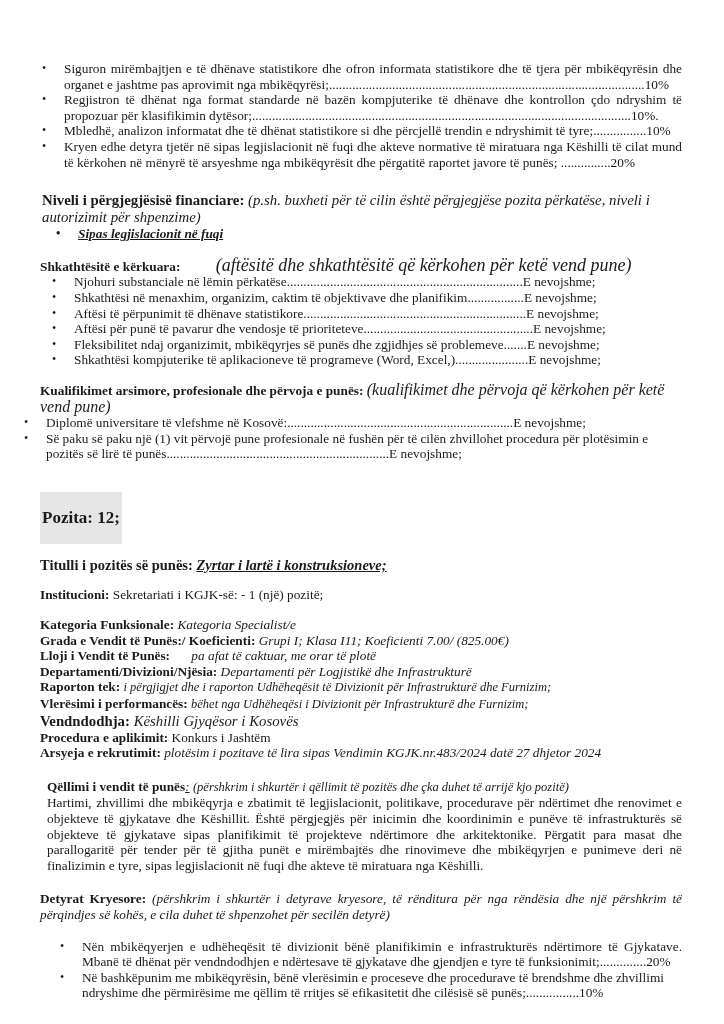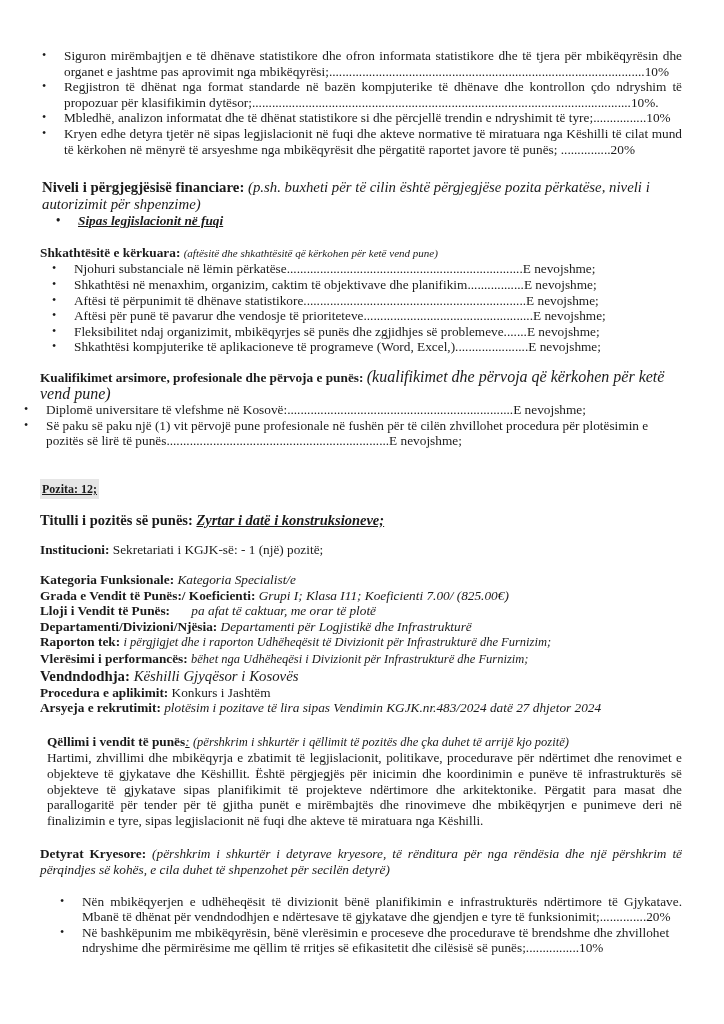--- a/index.html
+++ b/index.html
@@ -1,33 +1,33 @@
 <!DOCTYPE html>
 <html><head>
 <meta charset="utf-8">
 <style>
   html, body { margin: 0; padding: 0; background: #ffffff; }
   body {
     width: 724px; height: 1024px; overflow: hidden; position: relative;
     font-family: "Liberation Serif", serif; color: #1a1a1a;
     font-size: 13.3px; line-height: 15.6px;
   }
-  .page { position: absolute; left: 40px; top: 48px; width: 642px; }
+  .page { position: absolute; left: 40px; top: 61px; width: 642px; }
   ul { margin: 0; padding: 0; list-style: none; }
   .bl { position: relative; padding-left: 28px; text-align: justify; }
   .bl::before { content: "\2022"; position: absolute; left: 6px; top: 0; font-size: 12px; }
   .hdr { font-weight: bold; }
   .note { font-style: italic; }
   .b { font-weight: bold; }
   .i { font-style: italic; }
   .bi { font-weight: bold; font-style: italic; text-decoration: underline; }
   .sec { margin-top: 16px; }
   .pozita {
-    display: inline-block; background: #e6e6e6; font-weight: bold; text-decoration: underline;
-    font-size: 12px; line-height: 20px; padding: 0 2px;
+    display: inline-block; background: #e6e6e6; font-weight: bold; 
+    font-size: 17px; line-height: 20px; padding: 16px 2px;
   }
   .titulli { font-weight: bold; font-size: 14.5px; }
   .titulli .v { font-style: italic; text-decoration: underline; }
   .row { line-height: 15.6px; }
   .lg { font-size: 14.8px; }
   p { margin: 0; text-align: justify; }
   .justify { text-align: justify; }
 </style>
 </head>
 <body>
@@ -47,21 +47,21 @@
       <span class="note">(p.sh. buxheti për të cilin është përgjegjëse pozita përkatëse, niveli i autorizimit për shpenzime)</span>
     </div>
     <ul style="margin-left:10px;">
       <li class="bl bi"><span>Sipas legjislacionit në fuqi</span></li>
     </ul>
   </div>
 
   <div class="sec" style="margin-top:16px;">
     <div>
       <span class="hdr">Shkathtësitë e kërkuara:</span>
-      <span class="note" style="font-size:11px;">(aftësitë dhe shkathtësitë që kërkohen për ketë vend pune)</span>
+      <span class="note" style="font-size:18px;margin-left:32px;">(aftësitë dhe shkathtësitë që kërkohen për ketë vend pune)</span>
     </div>
     <ul style="margin-left:6px;">
       <li class="bl"><span>Njohuri substanciale  në lëmin përkatëse</span><span>.......................................................................</span><span>E nevojshme;</span></li>
       <li class="bl"><span>Shkathtësi në menaxhim, organizim, caktim të objektivave dhe planifikim</span><span>.................</span><span>E nevojshme;</span></li>
       <li class="bl"><span>Aftësi të përpunimit të dhënave statistikore</span><span>...................................................................</span><span>E nevojshme;</span></li>
       <li class="bl"><span>Aftësi për punë të pavarur dhe vendosje të prioriteteve</span><span>...................................................</span><span>E nevojshme;</span></li>
       <li class="bl"><span>Fleksibilitet ndaj organizimit, mbikëqyrjes së punës dhe zgjidhjes së problemeve</span><span>.......</span><span>E nevojshme;</span></li>
       <li class="bl"><span>Shkathtësi kompjuterike të aplikacioneve të programeve (Word, Excel,)</span><span>......................</span><span>E nevojshme;</span></li>
     </ul>
   </div>
@@ -74,21 +74,21 @@
     <ul style="margin-left:-22px;">
       <li class="bl"><span>Diplomë universitare të vlefshme në Kosovë:</span><span>....................................................................</span><span>E nevojshme;</span></li>
       <li class="bl" style="text-align:left;"><span>Së paku së paku një (1) vit përvojë pune profesionale në fushën për të cilën zhvillohet procedura për plotësimin e pozitës së lirë të punës</span><span>...................................................................</span><span>E nevojshme;</span></li>
     </ul>
   </div>
 
   <div style="margin-top:30px;">
     <span class="pozita">Pozita: 12;</span>
     <div class="titulli" style="margin-top:14px;">
       <span>Titulli i pozitës së punës:</span>
-      <span class="v">Zyrtar i datë i konstruksioneve;</span>
+      <span class="v">Zyrtar i lartë i konstruksioneve;</span>
     </div>
     <div style="margin-top:14px;">
       <span class="b">Institucioni:</span>
       <span>Sekretariati i KGJK-së: - 1 (një) pozitë;</span>
     </div>
 
     <div style="margin-top:14px;">
       <div class="row"><span class="b">Kategoria Funksionale:</span> <span class="i">Kategoria Specialist/e</span></div>
       <div class="row"><span class="b">Grada e Vendit të Punës:/ Koeficienti:</span> <span class="i">Grupi I; Klasa I11; Koeficienti 7.00/ (825.00€)</span></div>
       <div class="row"><span class="b">Lloji i Vendit të Punës:</span> <span class="i" style="margin-left:18px;">pa afat të caktuar, me orar të plotë</span></div>
@@ -109,17 +109,17 @@
     <p>Hartimi, zhvillimi dhe mbikëqyrja e zbatimit të legjislacionit, politikave, procedurave për ndërtimet dhe renovimet e objekteve të gjykatave dhe Këshillit. Është përgjegjës për inicimin dhe koordinimin e punëve të infrastrukturës së objekteve të gjykatave sipas planifikimit të projekteve ndërtimore dhe arkitektonike. Përgatit para masat dhe parallogaritë për tender për të gjitha punët e mirëmbajtës dhe rinovimeve dhe mbikëqyrjen e punimeve deri në finalizimin e tyre, sipas legjislacionit në fuqi dhe akteve të miratuara nga Këshilli.</p>
   </div>
 
   <div class="sec" style="margin-top:18px;">
     <div class="justify">
       <span class="hdr">Detyrat Kryesore:</span>
       <span class="note">(përshkrim i shkurtër i detyrave kryesore, të rënditura për nga rëndësia dhe një përshkrim të përqindjes së kohës, e cila duhet të shpenzohet për secilën detyrë)</span>
     </div>
     <ul style="margin-left:14px;margin-top:16px;">
       <li class="bl"><span>Nën mbikëqyerjen e udhëheqësit të divizionit bënë planifikimin e infrastrukturës ndërtimore të Gjykatave. Mbanë të dhënat për  vendndodhjen e ndërtesave të gjykatave dhe gjendjen e tyre të funksionimit;</span><span>..............</span><span>20%</span></li>
-      <li class="bl" style="text-align:left;"><span>Në bashkëpunim me mbikëqyrësin, bënë vlerësimin e proceseve dhe procedurave të brendshme dhe zhvillohet ndryshime dhe përmirësime me qëllim të rritjes së efikasitetit dhe cilësisë së punës;</span><span>................</span><span>10%</span></li>
+      <li class="bl" style="text-align:left;"><span>Në bashkëpunim me mbikëqyrësin, bënë vlerësimin e proceseve dhe procedurave të brendshme dhe zhvillimi ndryshime dhe përmirësime me qëllim të rritjes së efikasitetit dhe cilësisë së punës;</span><span>................</span><span>10%</span></li>
     </ul>
   </div>
 
 </div>
 
 </body></html>

